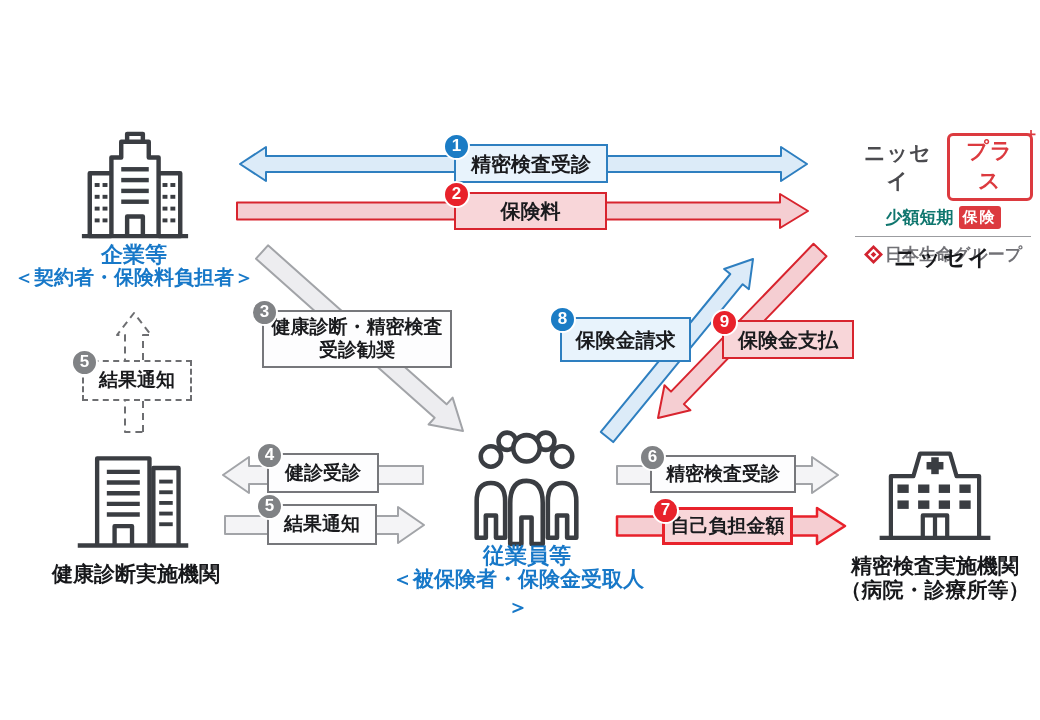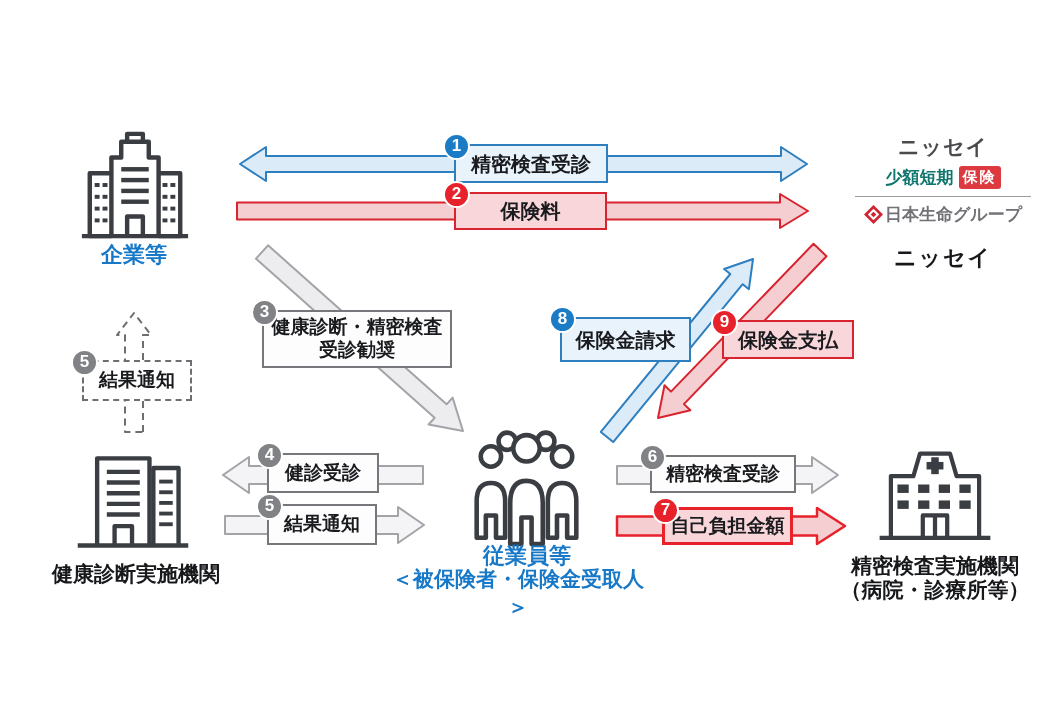--- a/index.html
+++ b/index.html
@@ -88,24 +88,29 @@
         <line x1="88" y1="72" x2="93" y2="72"></line>
           <line x1="96" y1="72" x2="101" y2="72"></line>
         <line x1="88" y1="84" x2="93" y2="84"></line>
           <line x1="96" y1="84" x2="101" y2="84"></line>
         <line x1="88" y1="96" x2="93" y2="96"></line>
           <line x1="96" y1="96" x2="101" y2="96"></line>
       </g>
     </g>
   </svg>
   <div class="blue-label" style="left:34px;top:240px;width:200px;font-size:22px;">企業等</div>
+  <div class="blue-label" style="left:14px;top:264px;width:240px;font-size:20px;">＜契約者・保険料負担者＞</div>
 
   <div class="logo">
     <div class="logo-row1">
       <span class="logo-nissay">ニッセイ</span>
+      <span class="logo-plus-box">
+        <span>プラス</span>
+        <span class="logo-plus-mark">＋</span>
+      </span>
     </div>
     <div class="logo-row2">
       <span class="logo-shogaku">少額短期</span>
       <span class="logo-hoken">保険</span>
     </div>
     <div class="logo-divider"></div>
     <div class="logo-row3">
       <svg width="19" height="19" viewBox="0 0 20 20">
         <path d="M10,0 L20,10 L10,20 L0,10 Z" fill="#d2232f"></path>
         <path d="M10,4 L16,10 L10,16 L4,10 Z" fill="#ffffff"></path>

